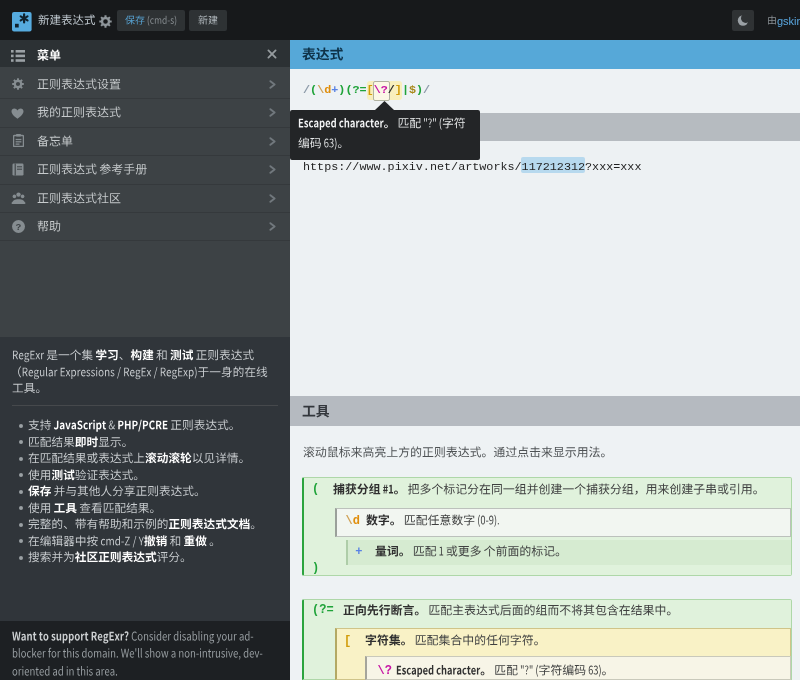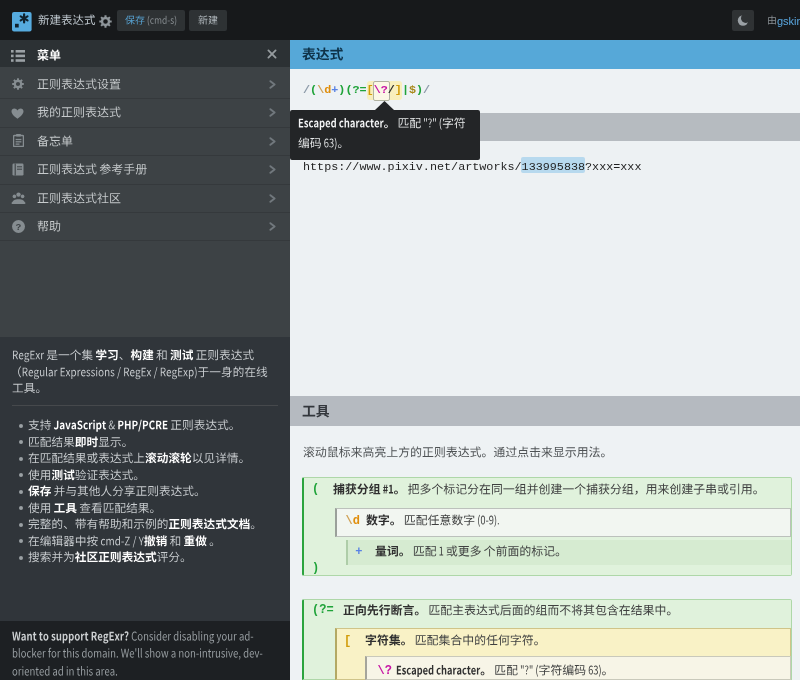--- a/index.html
+++ b/index.html
@@ -867,21 +867,21 @@
       <use href="#g131" x="2000" fill="#0f334a"></use>
     </g>
   </svg>
 <div style="position:absolute;left:290px;top:69px;width:510px;height:44px;background:#eef2f4"></div>
 <div style="position:absolute;left:366.5px;top:81px;width:35.5px;height:19px;background:#f8efbd;border-radius:3px"></div>
 <div style="position:absolute;left:372.5px;top:80.5px;width:17px;height:20px;background:#fcf8e6;border:1px solid #b0b2a0;border-radius:2px;box-sizing:border-box"></div>
 <div style="position:absolute;left:303px;top:83.2px;font-family:'Liberation Mono',monospace;font-size:11.75px;font-weight:bold;line-height:normal;white-space:pre"><span style="color:#8b9aa8">/</span><span style="color:#1fa339">(</span><span style="color:#cfa053">\</span><span style="color:#e08e0b">d</span><span style="color:#5982e4">+</span><span style="color:#1fa339">)</span><span style="color:#1fa339">(</span><span style="color:#1fa339">?</span><span style="color:#1fa339">=</span><span style="color:#d29c0a">[</span><span style="color:#c713a5">\</span><span style="color:#c713a5">?</span><span style="color:#2b2b2b">/</span><span style="color:#d29c0a">]</span><span style="color:#1fa339">|</span><span style="color:#a8891c">$</span><span style="color:#1fa339">)</span><span style="color:#8b9aa8">/</span></div>
 <div style="position:absolute;left:290px;top:113px;width:510px;height:28px;background:#b6bbc0"></div>
 <div style="position:absolute;left:290px;top:141px;width:510px;height:255px;background:#edf1f3"></div>
 <div style="position:absolute;left:521.4px;top:156.5px;width:64px;height:16px;background:#b7d9ee;border-radius:2px"></div>
-<div style="position:absolute;left:303px;top:159.5px;color:#1f1f1f;font-family:'Liberation Mono',monospace;font-size:11.75px;font-weight:normal;line-height:normal;white-space:pre">https://www.pixiv.net/artworks/133995838?xxx=xxx</div>
+<div style="position:absolute;left:303px;top:159.5px;color:#1f1f1f;font-family:'Liberation Mono',monospace;font-size:11.75px;font-weight:normal;line-height:normal;white-space:pre">https://www.pixiv.net/artworks/117212312?xxx=xxx</div>
 <svg style="position:absolute;left:374.5px;top:101px" width="19" height="9">
     <path d="M9.5 0 L19 9 L0 9 Z" fill="#232527"></path>
   </svg>
 <div style="position:absolute;left:290px;top:110px;width:190px;height:49.5px;background:#232527;border-radius:2px"></div>
 <svg style="position:absolute;left:298px;top:117.2px;overflow:visible;z-index:5" width="168" height="15">
     <g transform="translate(0,10.38) scale(0.0118)">
       <use href="#g87" transform="translate(0 0) scale(0.8 1)" fill="#f3f4f5"></use>
       <use href="#g155" transform="translate(492 0) scale(0.8 1)" fill="#f3f4f5"></use>
       <use href="#g76" transform="translate(888 0) scale(0.8 1)" fill="#f3f4f5"></use>
       <use href="#g73" transform="translate(1310 0) scale(0.8 1)" fill="#f3f4f5"></use>

